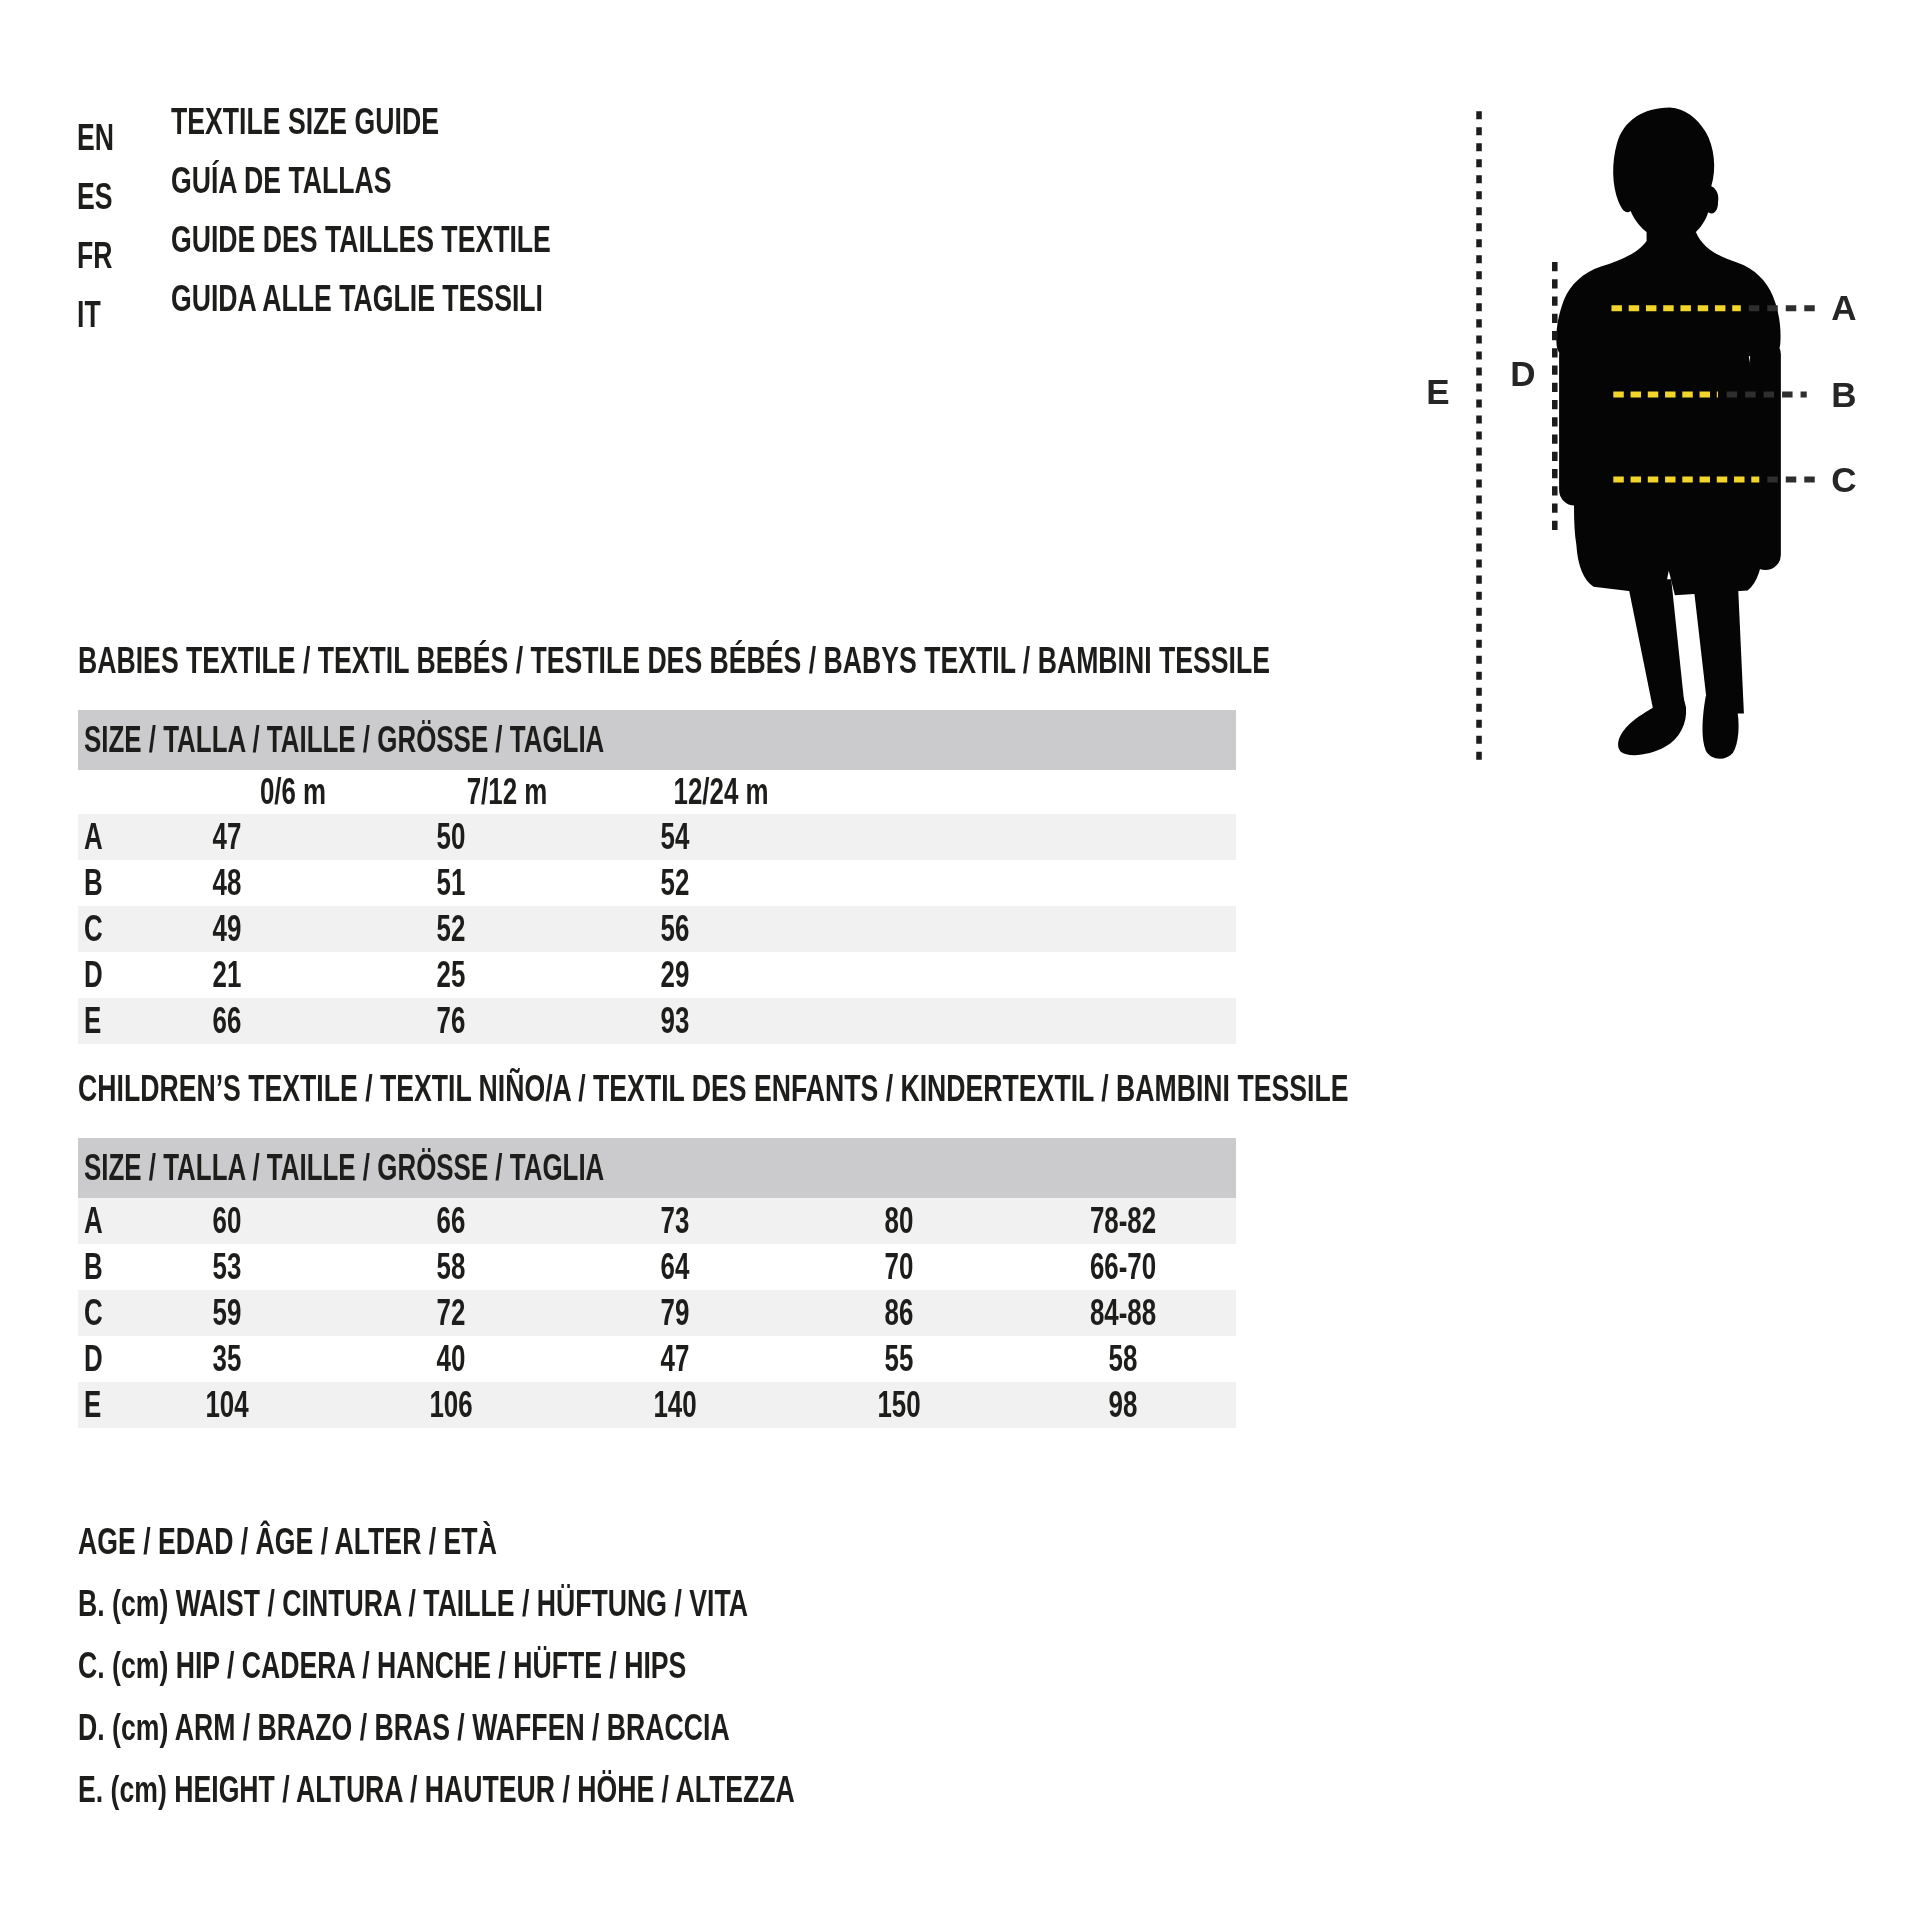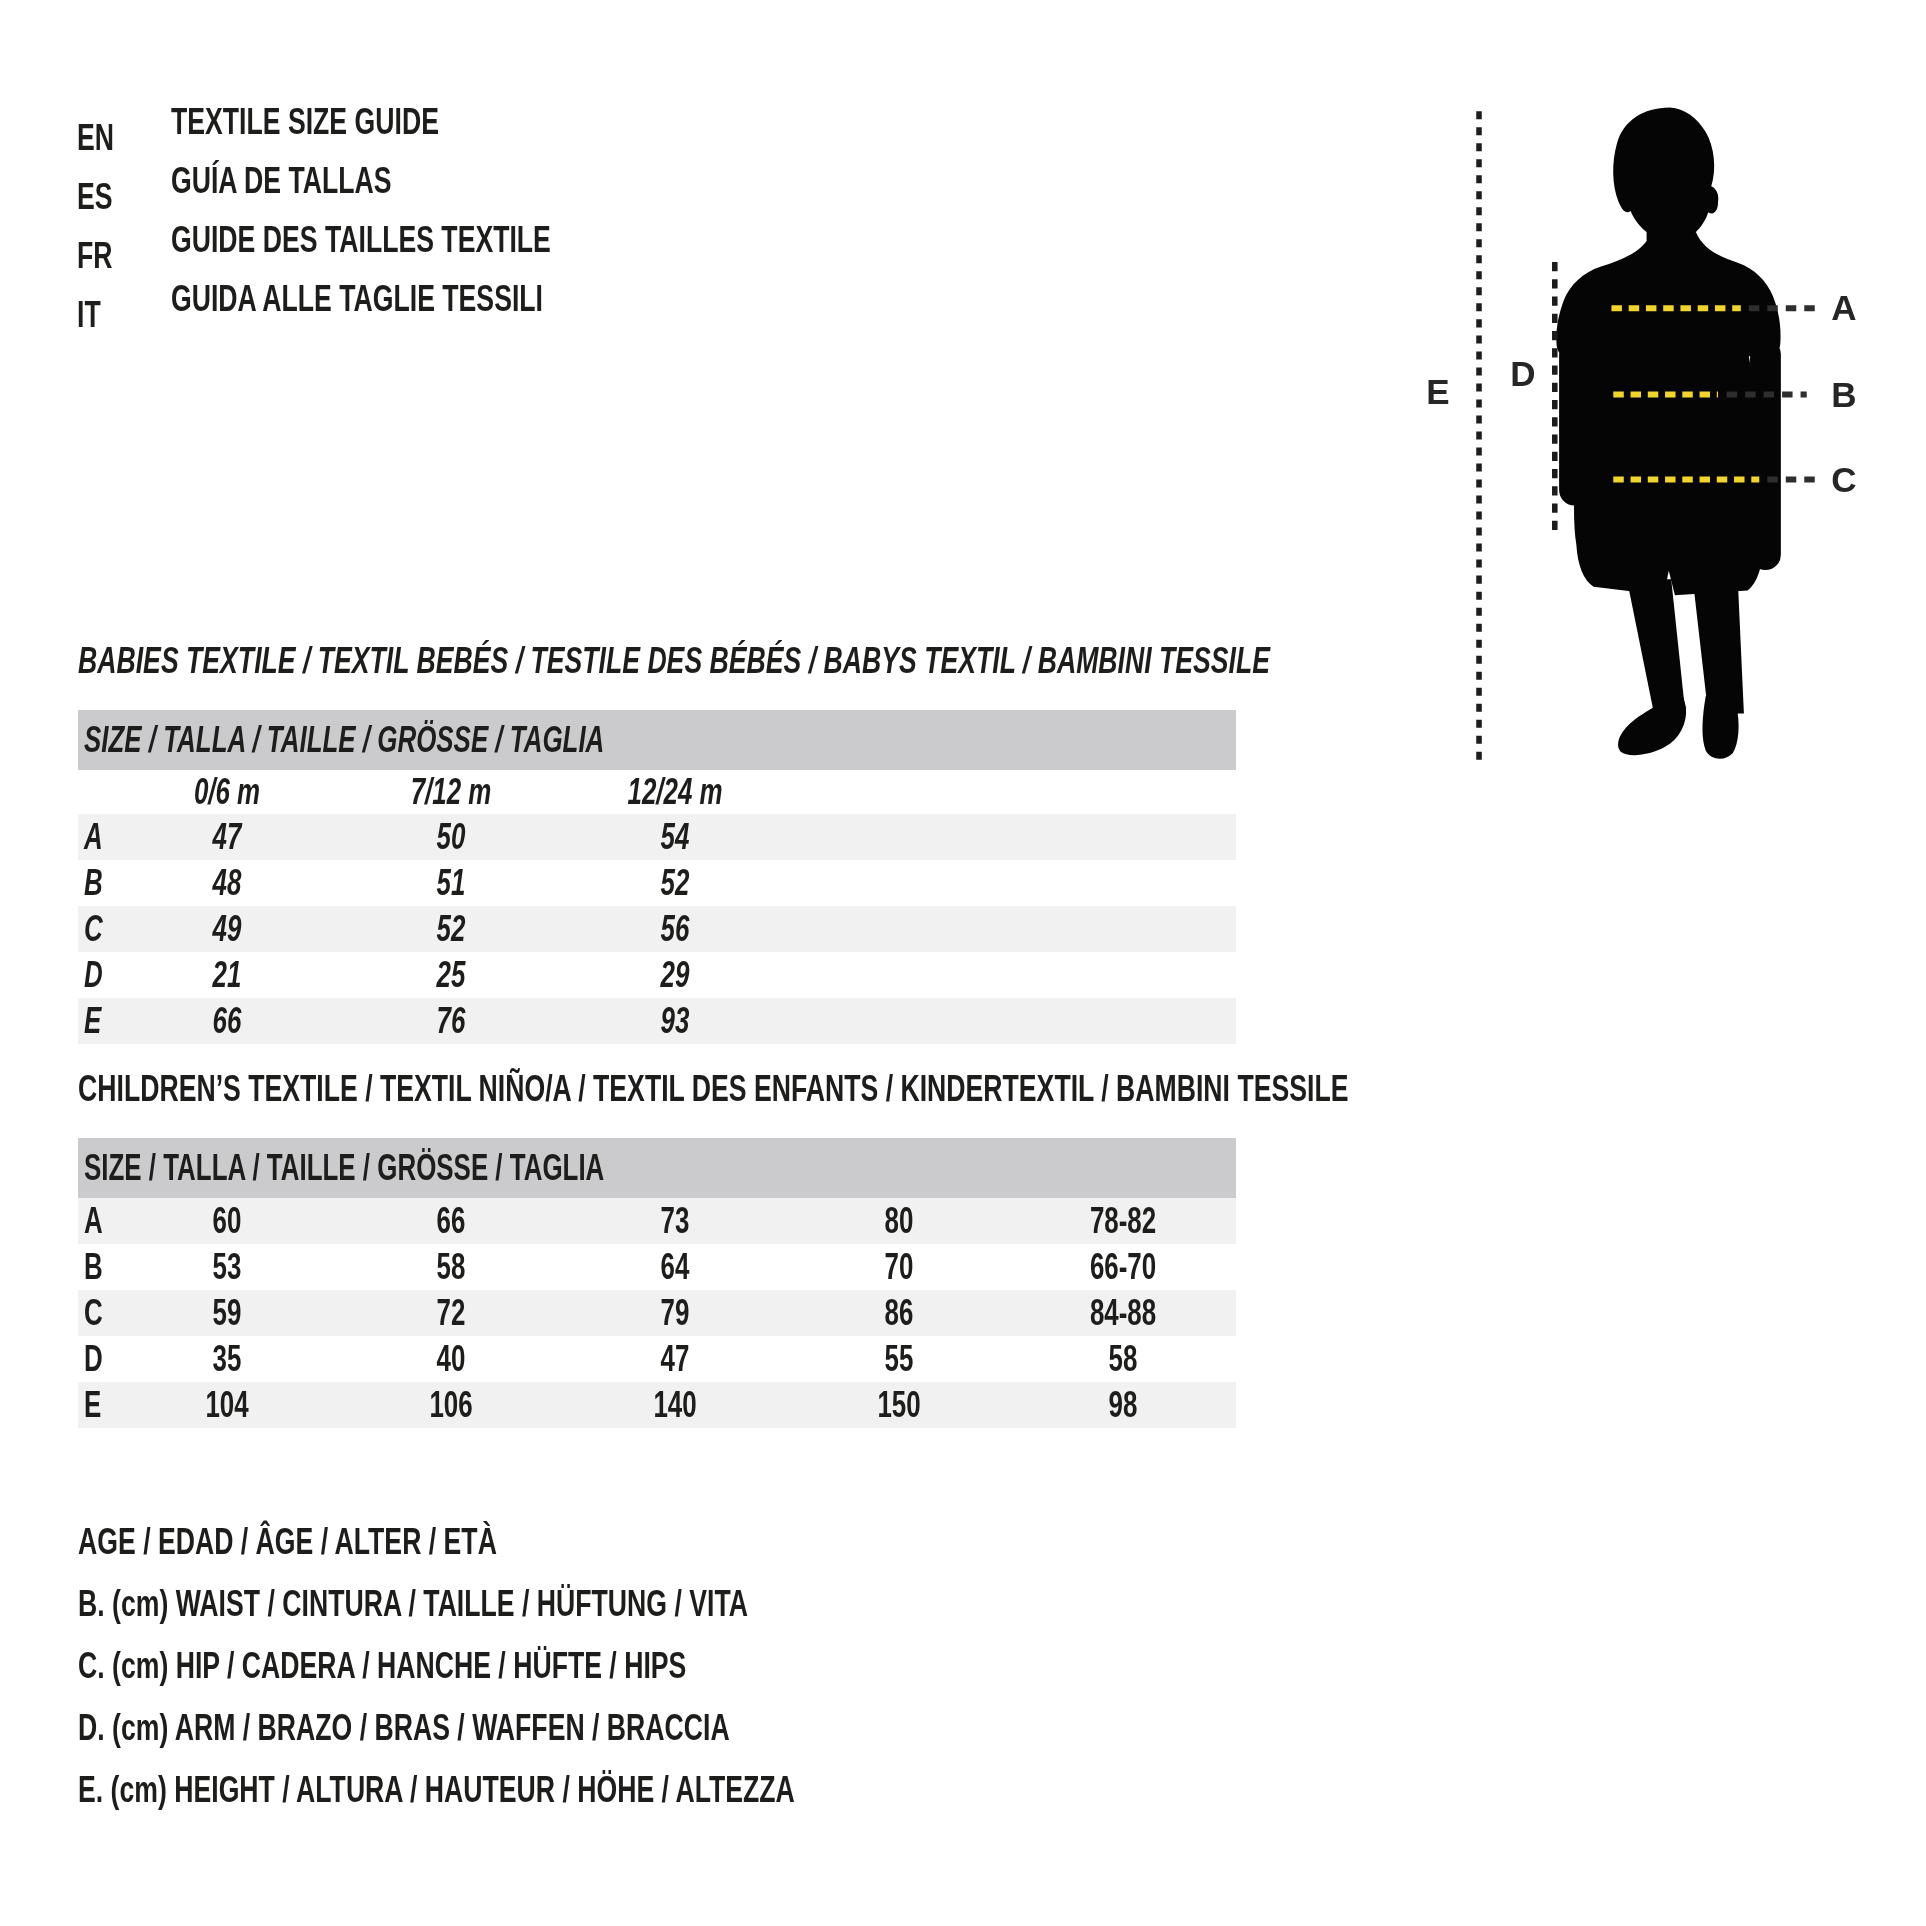--- a/index.html
+++ b/index.html
@@ -19,21 +19,21 @@
   .lang-row{display:flex;height:59px;align-items:center;font-size:37px;font-weight:700;}
   .lang-code{width:94px;flex:0 0 94px;margin-top:32px;}
 
   
   .sec-title{font-size:37px;font-weight:700;height:38px;line-height:38px;}
 
   
   .size-bar{width:1158px;height:60px;background:#cbcbcd;display:flex;align-items:center;
             padding-left:5.5px;box-sizing:border-box;font-size:36px;font-weight:700;}
   .cols{display:flex;height:44px;align-items:center;padding-left:37px;font-size:36px;font-weight:700;}
-  .col{width:224px;flex:0 0 224px;text-align:center;}
+  .col{width:224px;flex:0 0 224px;text-align:right;}
   .trow{display:flex;height:46px;align-items:center;width:1158px;font-size:36px;font-weight:700;}
   .stripe{background:#f1f1f2;}
   .rlab{width:37px;flex:0 0 37px;padding-left:5.5px;box-sizing:border-box;}
   .cell{width:224px;flex:0 0 224px;text-align:center;}
 
   
   .legend{left:78px;top:1511px;}
   .legend-line{height:62px;line-height:62px;font-size:37px;font-weight:700;}
 
   
@@ -55,21 +55,21 @@
   <div class="lang-row">
     <span class="lang-code"><span class="cx">FR</span></span>
     <span><span class="cx">GUIDE DES TAILLES TEXTILE</span></span>
   </div>
   <div class="lang-row">
     <span class="lang-code"><span class="cx">IT</span></span>
     <span><span class="cx">GUIDA ALLE TAGLIE TESSILI</span></span>
   </div>
 </div>
 
-<div class="abs" style="left:78px;top:642px;font-style:italic;">
+<div class="abs" style="left:78px;top:642px;">
   <div class="sec-title"><span class="cx">BABIES TEXTILE / TEXTIL BEBÉS / TESTILE DES BÉBÉS / BABYS TEXTIL / BAMBINI TESSILE</span></div>
   <div class="size-bar" style="margin-top:30px;">
       <span class="cx">SIZE / TALLA / TAILLE / GRÖSSE / TAGLIA</span>
     </div>
   <div class="cols">
       <div class="col"><span class="cxc">0/6 m</span></div>
       <div class="col"><span class="cxc">7/12 m</span></div>
       <div class="col"><span class="cxc">12/24 m</span></div>
     </div>
   <div>

